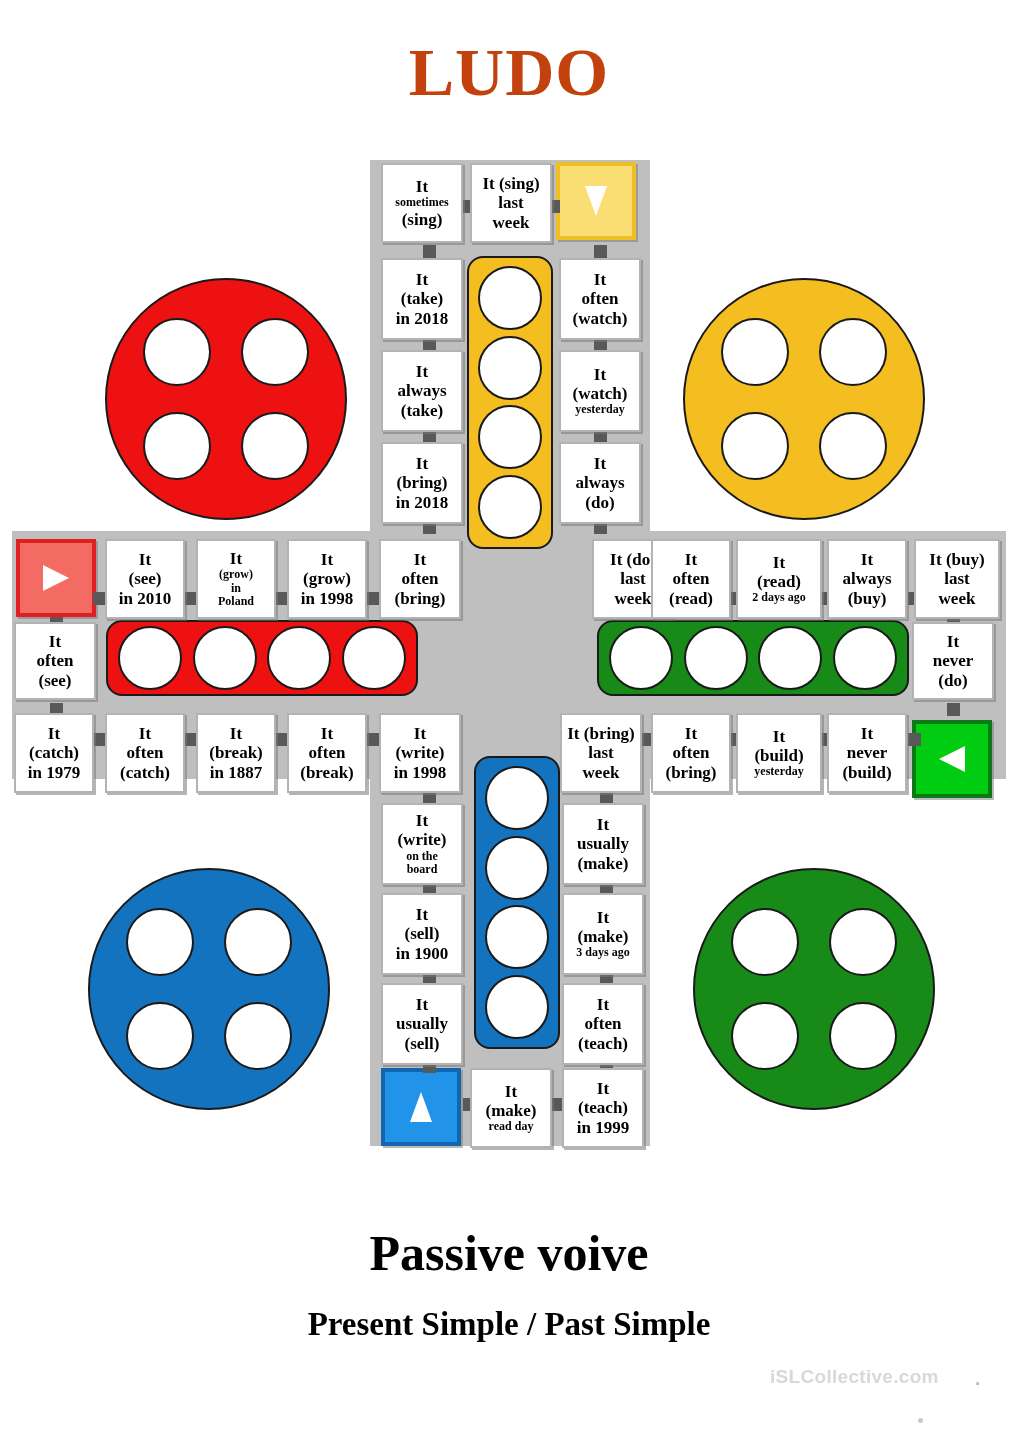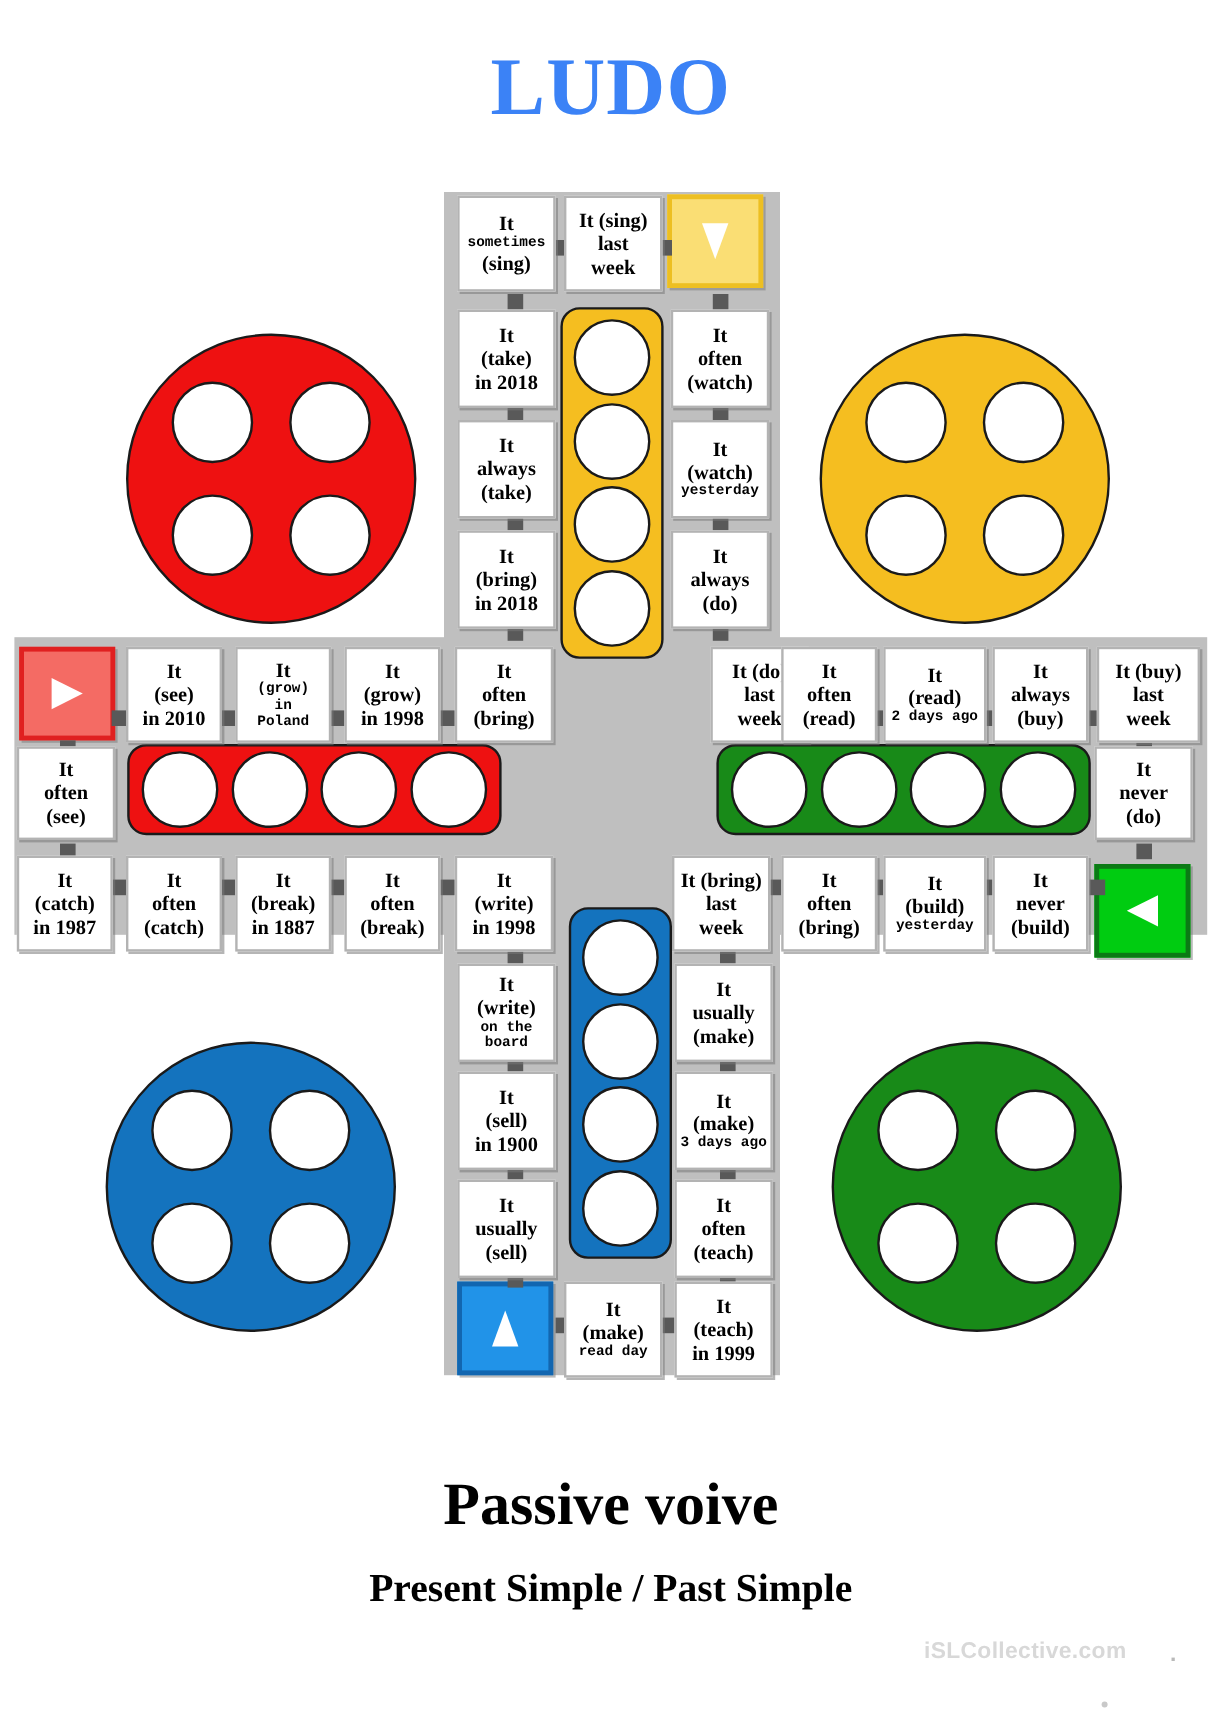--- a/index.html
+++ b/index.html
@@ -18,21 +18,21 @@
 
   
   .title-main {
     position: absolute;
     left: 0; right: 0;
     top: 38px;
     text-align: center;
     font-size: 68px;
     font-weight: bold;
     letter-spacing: 1px;
-    color: #3b82f6;
+    color: #c2410c;
     line-height: 1;
   }
   .title-sub {
     position: absolute;
     left: 0; right: 0;
     top: 1228px;
     text-align: center;
     font-size: 50px;
     font-weight: bold;
     color: #000;
@@ -115,21 +115,21 @@
     align-items: center;
     justify-content: center;
     text-align: center;
     color: #000;
     font-weight: bold;
     line-height: 1.13;
     padding: 2px;
   }
   .cell .ln { display: block; white-space: nowrap; }
   .cell .lg { font-size: 17px; }
-  .cell .sm { font-size: 12px; font-family: Liberation Mono, monospace; }
+  .cell .sm { font-size: 12px; }
 
   
   .nub {
     position: absolute;
     background: #595959;
   }
   .nub-h { width: 13px; height: 13px; }
   .nub-v { width: 13px; height: 13px; }
 
   
@@ -427,21 +427,21 @@
   </div>
   <div class="cell" style="left:912px; top:622px; width:82px; height:78px;">
     <span class="ln lg">It</span>
     <span class="ln lg">never</span>
     <span class="ln lg">(do)</span>
   </div>
 
   <div class="cell" style="left:14px; top:713px; width:80px; height:80px;">
     <span class="ln lg">It</span>
     <span class="ln lg">(catch)</span>
-    <span class="ln lg">in 1987</span>
+    <span class="ln lg">in 1979</span>
   </div>
   <div class="cell" style="left:105px; top:713px; width:80px; height:80px;">
     <span class="ln lg">It</span>
     <span class="ln lg">often</span>
     <span class="ln lg">(catch)</span>
   </div>
   <div class="cell" style="left:196px; top:713px; width:80px; height:80px;">
     <span class="ln lg">It</span>
     <span class="ln lg">(break)</span>
     <span class="ln lg">in 1887</span>

